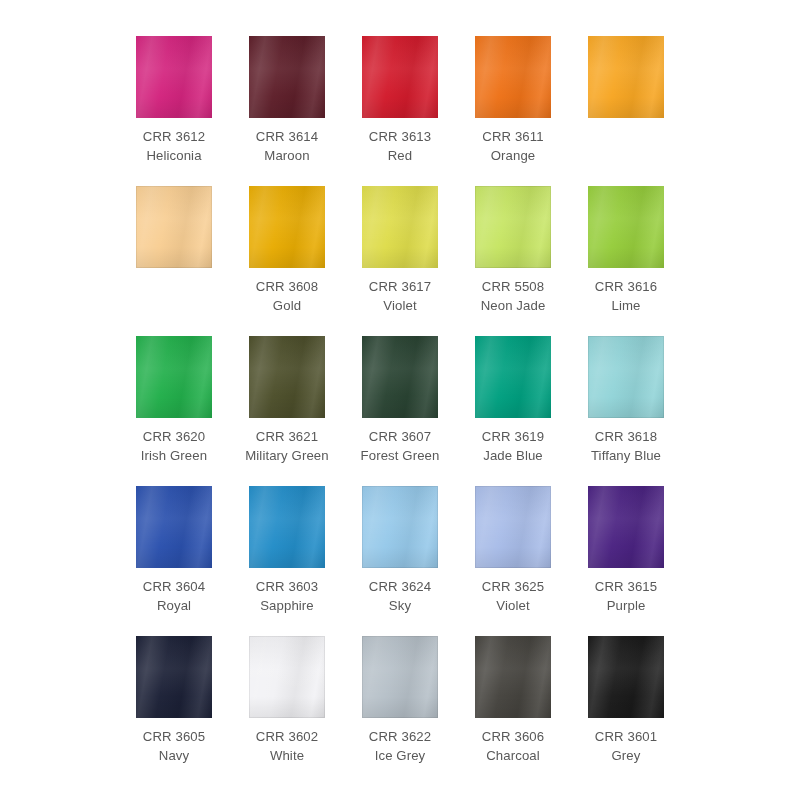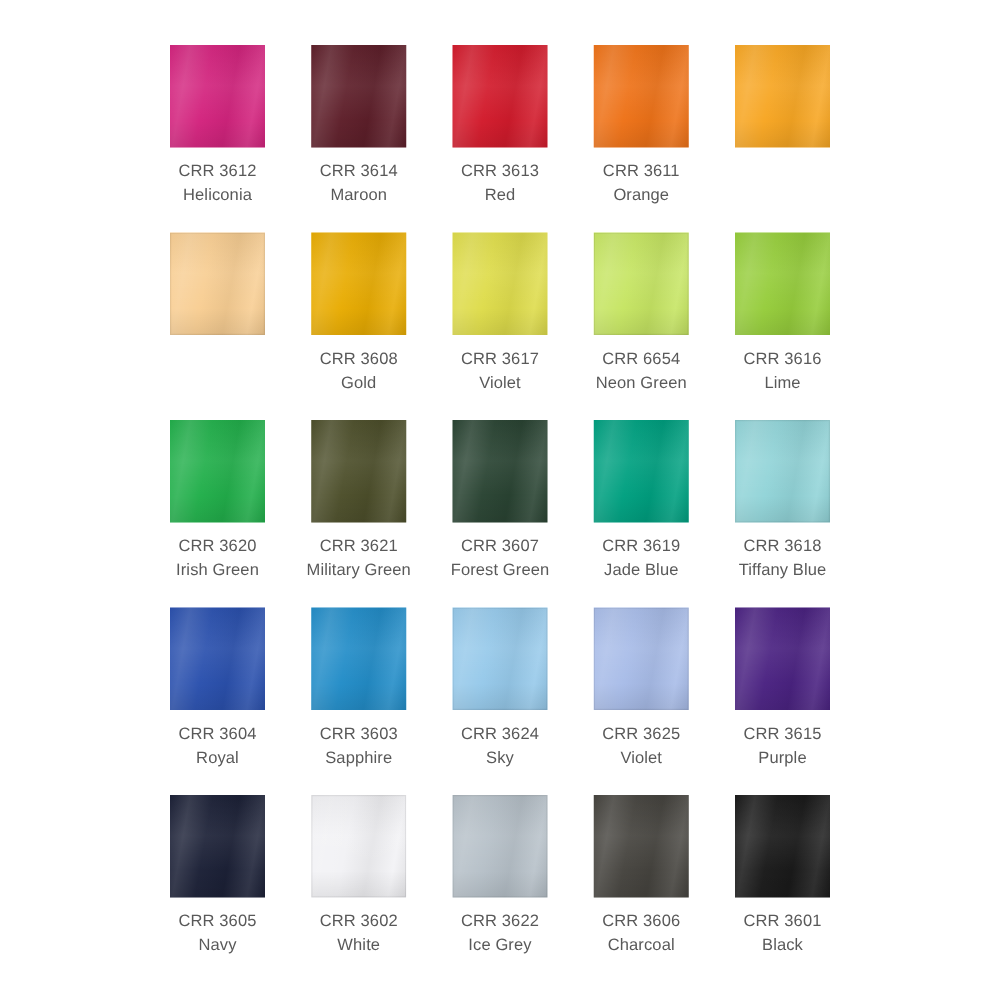--- a/index.html
+++ b/index.html
@@ -158,22 +158,22 @@
       <div class="chip-label">
         <span class="chip-code">CRR 3617</span>
         <span class="chip-name">Violet</span>
       </div>
     </div>
     <div class="swatch-cell">
       <div class="chip-wrap">
         <div class="chip chip-light" style="background-image: ; background-position-x: ; background-position-y: ; background-size: ; background-repeat: ; background-attachment: ; background-origin: ; background-clip: ; background-color: rgb(198, 229, 99);"></div>
       </div>
       <div class="chip-label">
-        <span class="chip-code">CRR 6654</span>
-        <span class="chip-name">Neon Green</span>
+        <span class="chip-code">CRR 5508</span>
+        <span class="chip-name">Neon Jade</span>
       </div>
     </div>
     <div class="swatch-cell">
       <div class="chip-wrap">
         <div class="chip" style="background-image: ; background-position-x: ; background-position-y: ; background-size: ; background-repeat: ; background-attachment: ; background-origin: ; background-clip: ; background-color: rgb(150, 205, 60);"></div>
       </div>
       <div class="chip-label">
         <span class="chip-code">CRR 3616</span>
         <span class="chip-name">Lime</span>
       </div>
@@ -303,16 +303,16 @@
         <span class="chip-code">CRR 3606</span>
         <span class="chip-name">Charcoal</span>
       </div>
     </div>
     <div class="swatch-cell">
       <div class="chip-wrap">
         <div class="chip" style="background-image: ; background-position-x: ; background-position-y: ; background-size: ; background-repeat: ; background-attachment: ; background-origin: ; background-clip: ; background-color: rgb(26, 26, 26);"></div>
       </div>
       <div class="chip-label">
         <span class="chip-code">CRR 3601</span>
-        <span class="chip-name">Black</span>
+        <span class="chip-name">Grey</span>
       </div>
     </div>
   </div>
 
 </body></html>

